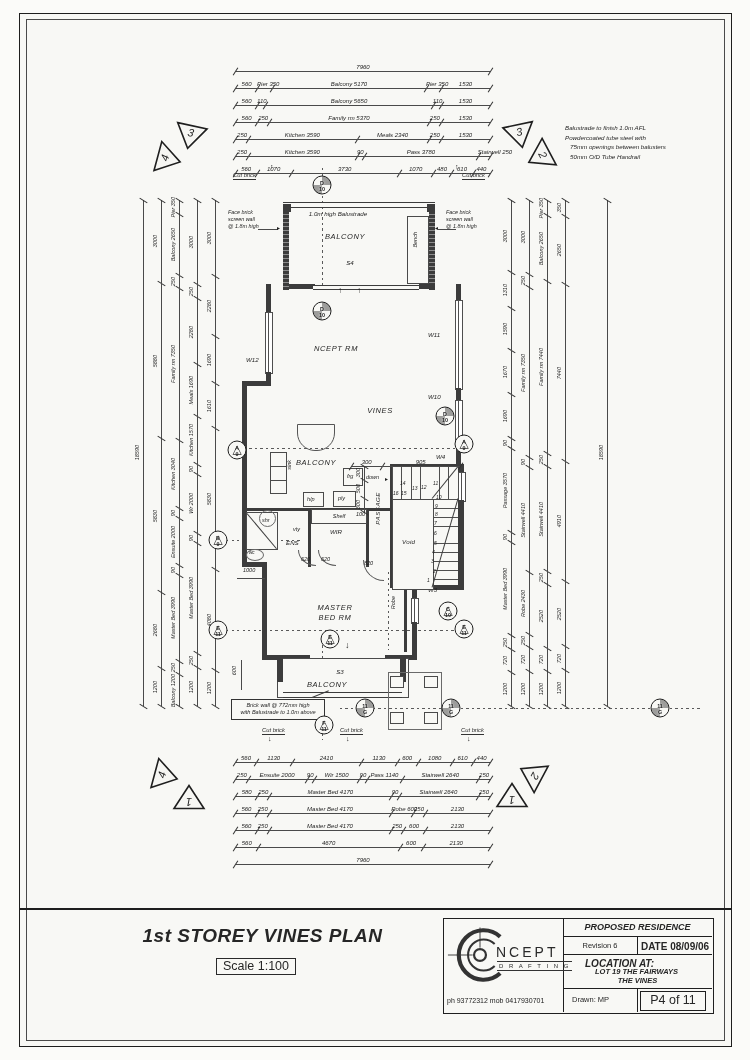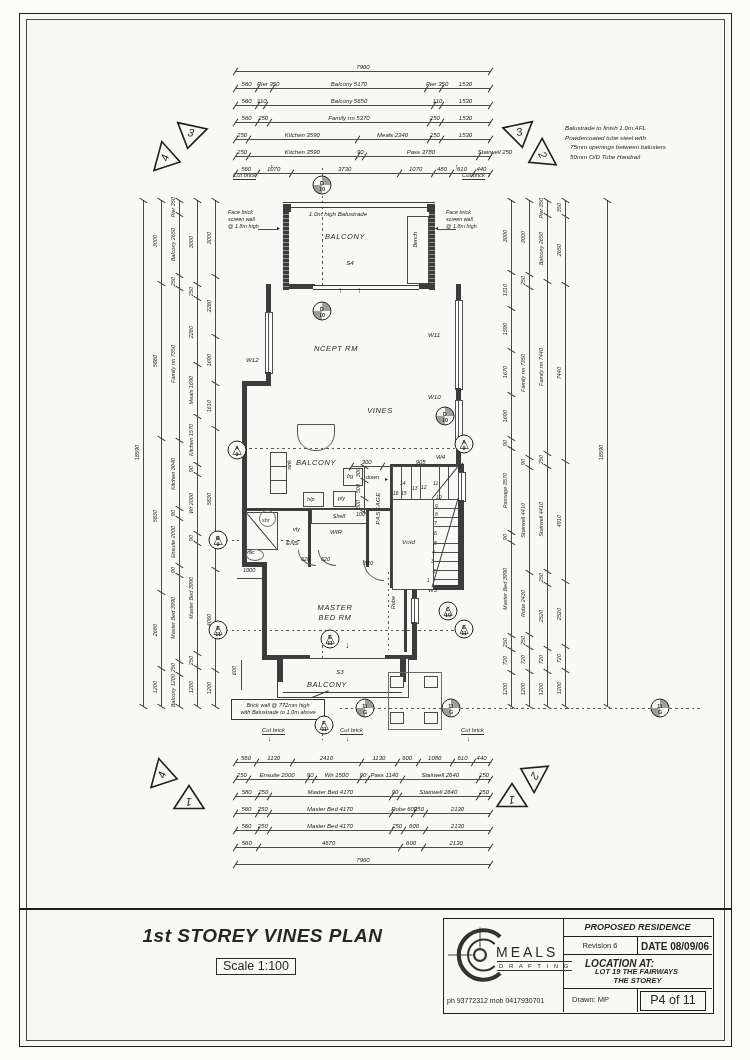--- a/index.html
+++ b/index.html
@@ -923,33 +923,33 @@
 <div class="tb" style="left:443px;top:918px;width:269px;height:94px"></div>
 <div class="abs" style="left:563px;top:918px;width:1.4px;height:94px;background:#1f1f1f"></div>
 
 <svg class="abs" style="left:447px;top:922px" width="66" height="66" viewBox="0 0 72 72">
   <path d="M 58 16 A 27 27 0 1 0 58 56" fill="none" stroke="#333" stroke-width="4.5"></path>
   <path d="M 52 24 A 17 17 0 1 0 52 48" fill="none" stroke="#333" stroke-width="2.2"></path>
   <circle cx="36" cy="36" r="6.5" fill="none" stroke="#333" stroke-width="2.4"></circle>
   <line x1="1" y1="36" x2="28" y2="36" stroke="#333" stroke-width="1"></line>
   <line x1="36" y1="6" x2="36" y2="28" stroke="#333" stroke-width="1"></line>
 </svg>
-<div class="abs" style="left:496px;top:944px;font-size:14px;letter-spacing:3px;color:#2a2a2a">MEALS</div>
+<div class="abs" style="left:496px;top:944px;font-size:14px;letter-spacing:3px;color:#2a2a2a">NCEPT</div>
 <div class="abs" style="left:497px;top:961px;font-size:6px;letter-spacing:2px;color:#2a2a2a;border-top:0.9px solid #333;border-bottom:0.9px solid #333;padding:1px 2px">D R A F T I N G</div>
 <div class="abs" style="left:447px;top:997px;font-size:7px;color:#222">ph 93772312  mob 0417930701</div>
 
 <div class="abs tbtext ctr" style="left:563px;top:922px;width:149px;font-size:9px">PROPOSED RESIDENCE</div>
 <div class="abs" style="left:563px;top:936px;width:149px;height:1.2px;background:#1f1f1f"></div>
 <div class="abs ctr" style="left:563px;top:941px;width:74px;font-size:7.5px">Revision 6</div>
 <div class="abs ctr" style="left:638px;top:941px;width:74px;font-size:10px;font-weight:bold">DATE 08/09/06</div>
 <div class="abs" style="left:637px;top:936px;width:1.2px;height:18px;background:#1f1f1f"></div>
 <div class="abs" style="left:563px;top:954px;width:149px;height:1.2px;background:#1f1f1f"></div>
 <div class="abs tbtext" style="left:585px;top:958px;font-size:10px">LOCATION AT:</div>
 <div class="abs tbtext" style="left:595px;top:967px;font-size:7.5px">LOT 19  THE FAIRWAYS</div>
-<div class="abs tbtext ctr" style="left:563px;top:976px;width:149px;font-size:7.5px">THE STOREY</div>
+<div class="abs tbtext ctr" style="left:563px;top:976px;width:149px;font-size:7.5px">THE VINES</div>
 <div class="abs" style="left:563px;top:988px;width:149px;height:1.2px;background:#1f1f1f"></div>
 <div class="abs" style="left:572px;top:995px;font-size:7.5px">Drawn: MP</div>
 <div class="pagebox" style="left:640px;top:991px;width:64px;height:17px">P4 of 11</div>
 <div class="abs" style="left:637px;top:988px;width:1.2px;height:24px;background:#1f1f1f"></div>
 
 <div class="mk split" style="left: 322px; top: 185px;">
     <div class="a">D</div>
     <div class="b">10</div>
   </div>
 <div class="mk split" style="left: 322px; top: 311px;">

